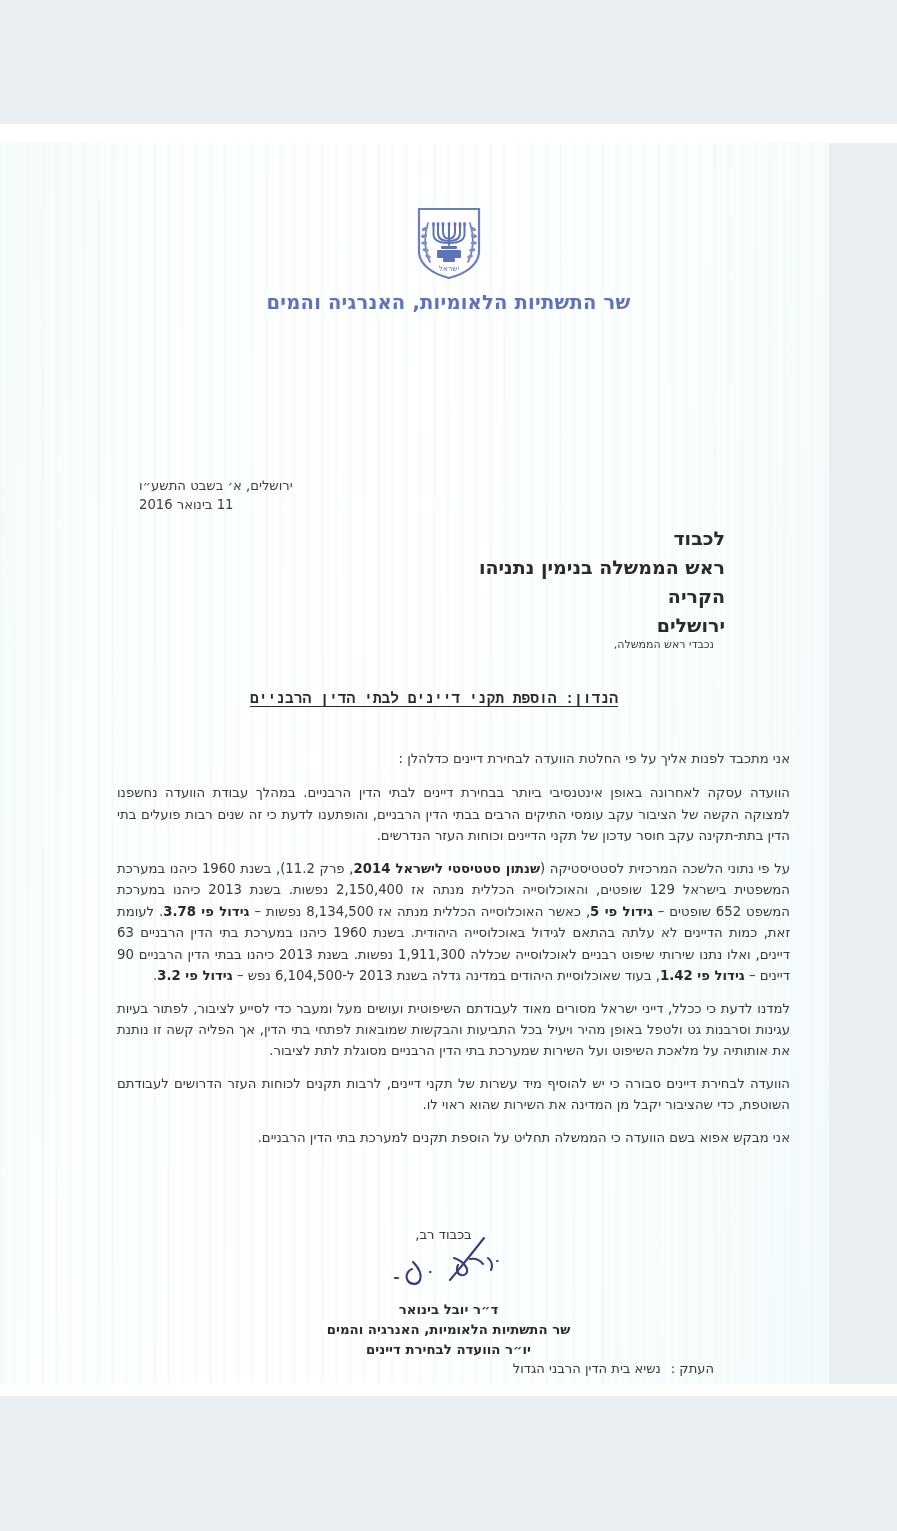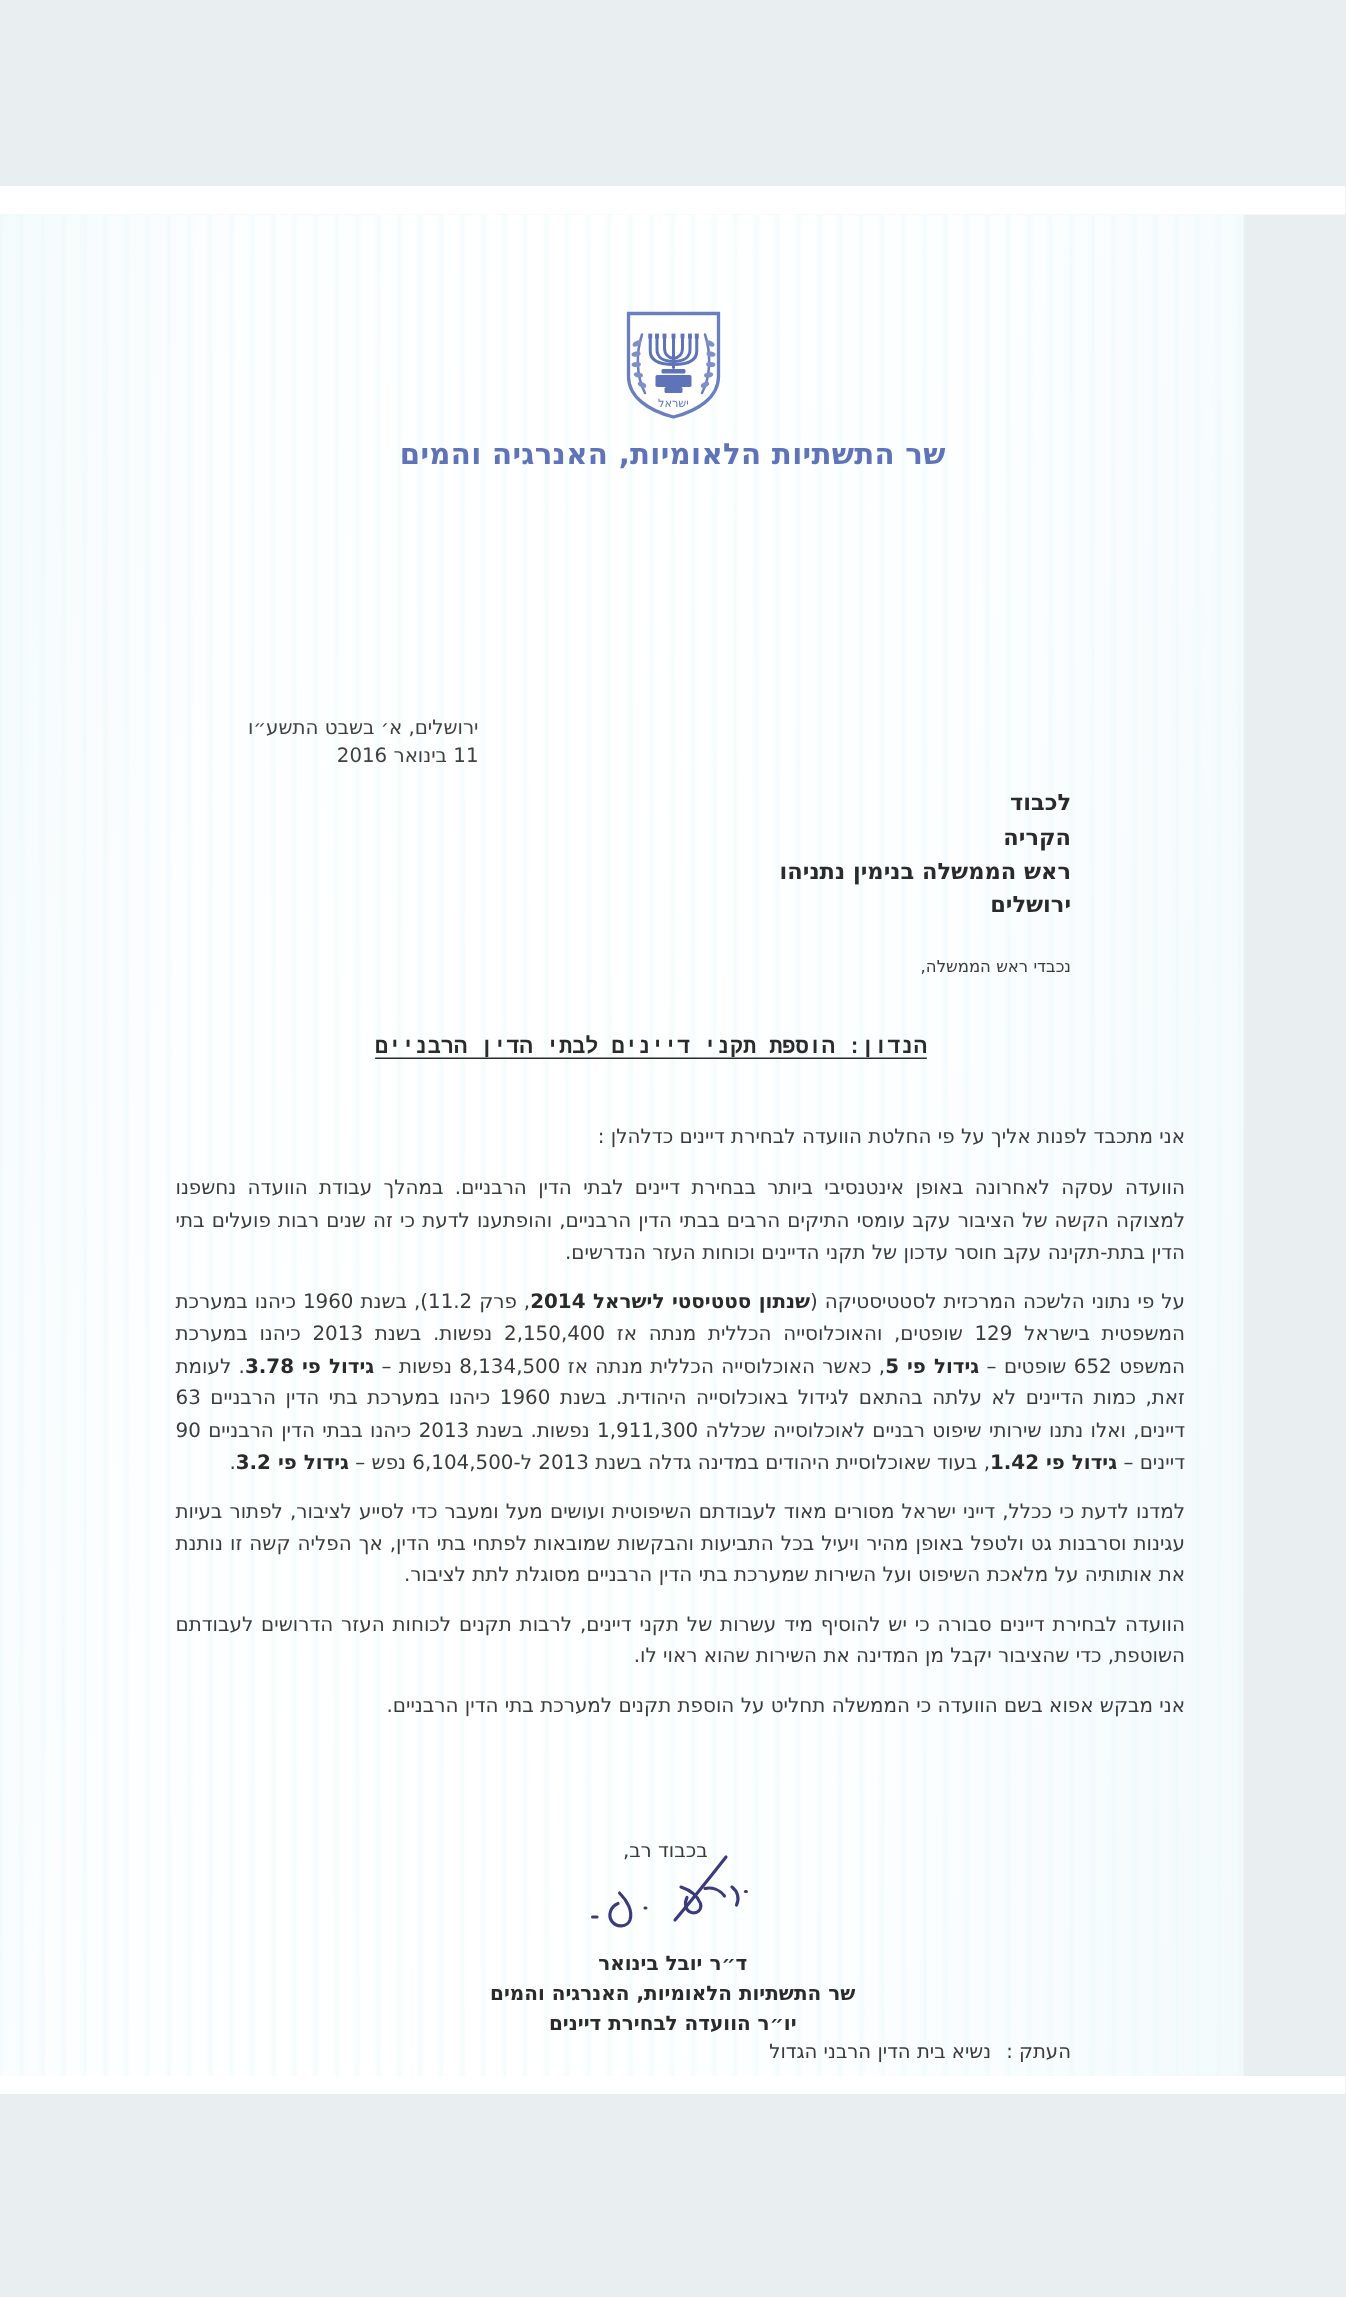--- a/index.html
+++ b/index.html
@@ -89,36 +89,36 @@
     letter-spacing: 0.2px;
     direction: rtl;
   }
 
   
   .date-block {
     position: absolute;
     top: 333px;
     left: 139px;
     width: 180px;
-    text-align: right;
+    text-align: left;
     direction: rtl;
     font-size: 13.2px;
     color: #404040;
     line-height: 1.45;
   }
 
   
   .recipient {
     position: absolute;
     top: 381px;
-    right: 115px;
+    right: 104px;
     width: 320px;
     text-align: right;
     direction: rtl;
-    font-size: 15px;
+    font-size: 19px;
     font-weight: bold;
     color: #2b2b2b;
     line-height: 1.52;
   }
 
   
   .salutation {
     position: absolute;
     top: 495px;
     right: 115px;
@@ -268,22 +268,22 @@
       <div class="ministry-title">שר התשתיות הלאומיות, האנרגיה והמים</div>
     </div>
 
     <div class="date-block">
       <div>ירושלים, א׳ בשבט התשע״ו</div>
       <div>11 בינואר 2016</div>
     </div>
 
     <div class="recipient">
       <div>לכבוד</div>
+      <div>ראש הממשלה בנימין נתניהו</div>
       <div>הקריה</div>
-      <div>ראש הממשלה בנימין נתניהו</div>
       <div>ירושלים</div>
     </div>
 
     <div class="salutation">נכבדי ראש הממשלה,</div>
 
     <div class="subject">הנדון: הוספת תקני דיינים לבתי הדין הרבניים</div>
 
     <div class="body-wrap">
       <p class="para lead">אני מתכבד לפנות אליך על פי החלטת הוועדה לבחירת דיינים כדלהלן :</p>
       <p class="para">הוועדה עסקה לאחרונה באופן אינטנסיבי ביותר בבחירת דיינים לבתי הדין הרבניים. במהלך עבודת הוועדה נחשפנו למצוקה הקשה של הציבור עקב עומסי התיקים הרבים בבתי הדין הרבניים, והופתענו לדעת כי זה שנים רבות פועלים בתי הדין בתת-תקינה עקב חוסר עדכון של תקני הדיינים וכוחות העזר הנדרשים.</p>

